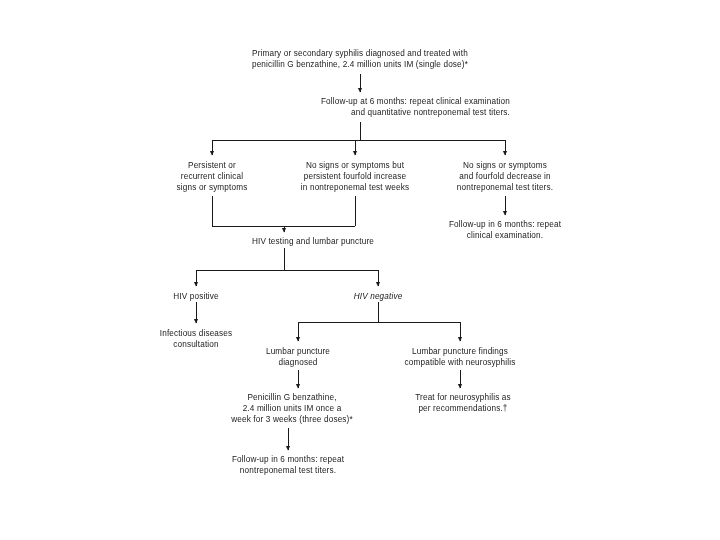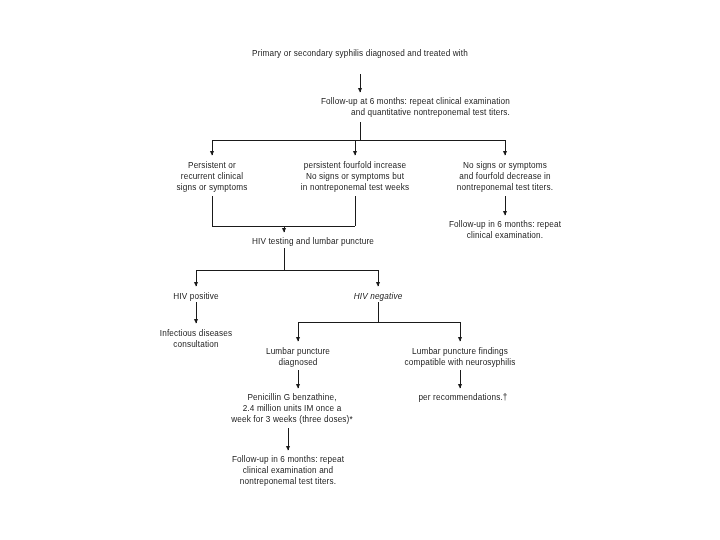--- a/index.html
+++ b/index.html
@@ -70,29 +70,29 @@
       <line x1="196" x2="196" y1="302" y2="323" marker-end="url(#arrow)" stroke="#1a1a1a" stroke-width="1" shape-rendering="crispEdges"></line>
       <line x1="378" x2="378" y1="302" y2="322" stroke="#1a1a1a" stroke-width="1" shape-rendering="crispEdges"></line>
       <line x1="298" x2="460" y1="322" y2="322" stroke="#1a1a1a" stroke-width="1" shape-rendering="crispEdges"></line>
       <line x1="298" x2="298" y1="322" y2="341" marker-end="url(#arrow)" stroke="#1a1a1a" stroke-width="1" shape-rendering="crispEdges"></line>
       <line x1="460" x2="460" y1="322" y2="341" marker-end="url(#arrow)" stroke="#1a1a1a" stroke-width="1" shape-rendering="crispEdges"></line>
       <line x1="298" x2="298" y1="370" y2="388" marker-end="url(#arrow)" stroke="#1a1a1a" stroke-width="1" shape-rendering="crispEdges"></line>
       <line x1="460" x2="460" y1="370" y2="388" marker-end="url(#arrow)" stroke="#1a1a1a" stroke-width="1" shape-rendering="crispEdges"></line>
       <line x1="288" x2="288" y1="428" y2="450" marker-end="url(#arrow)" stroke="#1a1a1a" stroke-width="1" shape-rendering="crispEdges"></line>
     </svg>
   <div id="nodes">
-      <div class="node" style="left: 360px; top: 48px; width: 330px;"><span class="line">Primary or secondary syphilis diagnosed and treated with</span></div>
+      <div class="node" style="left: 360px; top: 48px; width: 330px;"><span class="line">Primary or secondary syphilis diagnosed and treated with</span><span class="line">penicillin G benzathine, 2.4 million units IM (single dose)*</span></div>
       <div class="node" style="left: 360px; top: 96px; width: 300px; text-align: right;"><span class="line">Follow-up at 6 months: repeat clinical examination</span><span class="line">and quantitative nontreponemal test titers.</span></div>
       <div class="node" style="left: 212px; top: 160px; width: 118px;"><span class="line">Persistent or</span><span class="line">recurrent clinical</span><span class="line">signs or symptoms</span></div>
-      <div class="node" style="left: 355px; top: 160px; width: 160px;"><span class="line">persistent fourfold increase</span><span class="line">No signs or symptoms but</span><span class="line">in nontreponemal test weeks</span></div>
+      <div class="node" style="left: 355px; top: 160px; width: 160px;"><span class="line">No signs or symptoms but</span><span class="line">persistent fourfold increase</span><span class="line">in nontreponemal test weeks</span></div>
       <div class="node" style="left: 505px; top: 160px; width: 148px;"><span class="line">No signs or symptoms</span><span class="line">and fourfold decrease in</span><span class="line">nontreponemal test titers.</span></div>
       <div class="node" style="left: 505px; top: 219px; width: 150px;"><span class="line">Follow-up in 6 months: repeat</span><span class="line">clinical examination.</span></div>
       <div class="node" style="left: 284px; top: 236px; width: 180px; text-align: right;"><span class="line">HIV testing and lumbar puncture</span></div>
       <div class="node" style="left: 196px; top: 291px; width: 90px;"><span class="line">HIV positive</span></div>
       <div class="node" style="left: 378px; top: 291px; width: 90px; font-style: italic;"><span class="line">HIV negative</span></div>
       <div class="node" style="left: 196px; top: 328px; width: 112px;"><span class="line">Infectious diseases</span><span class="line">consultation</span></div>
       <div class="node" style="left: 298px; top: 346px; width: 110px;"><span class="line">Lumbar puncture</span><span class="line">diagnosed</span></div>
       <div class="node" style="left: 460px; top: 346px; width: 155px; text-align: center;"><span class="line">Lumbar puncture findings</span><span class="line">compatible with neurosyphilis</span></div>
       <div class="node" style="left: 292px; top: 392px; width: 160px;"><span class="line">Penicillin G benzathine,</span><span class="line">2.4 million units IM once a</span><span class="line">week for 3 weeks (three doses)*</span></div>
-      <div class="node" style="left: 463px; top: 392px; width: 150px;"><span class="line">per recommendations.†</span></div>
-      <div class="node" style="left: 288px; top: 454px; width: 155px;"><span class="line">Follow-up in 6 months: repeat</span><span class="line">clinical examination and</span><span class="line">nontreponemal test titers.</span></div>
+      <div class="node" style="left: 463px; top: 392px; width: 150px;"><span class="line">Treat for neurosyphilis as</span><span class="line">per recommendations.†</span></div>
+      <div class="node" style="left: 288px; top: 454px; width: 155px;"><span class="line">Follow-up in 6 months: repeat</span><span class="line">nontreponemal test titers.</span></div>
     </div>
 </div>
 
 </body></html>

